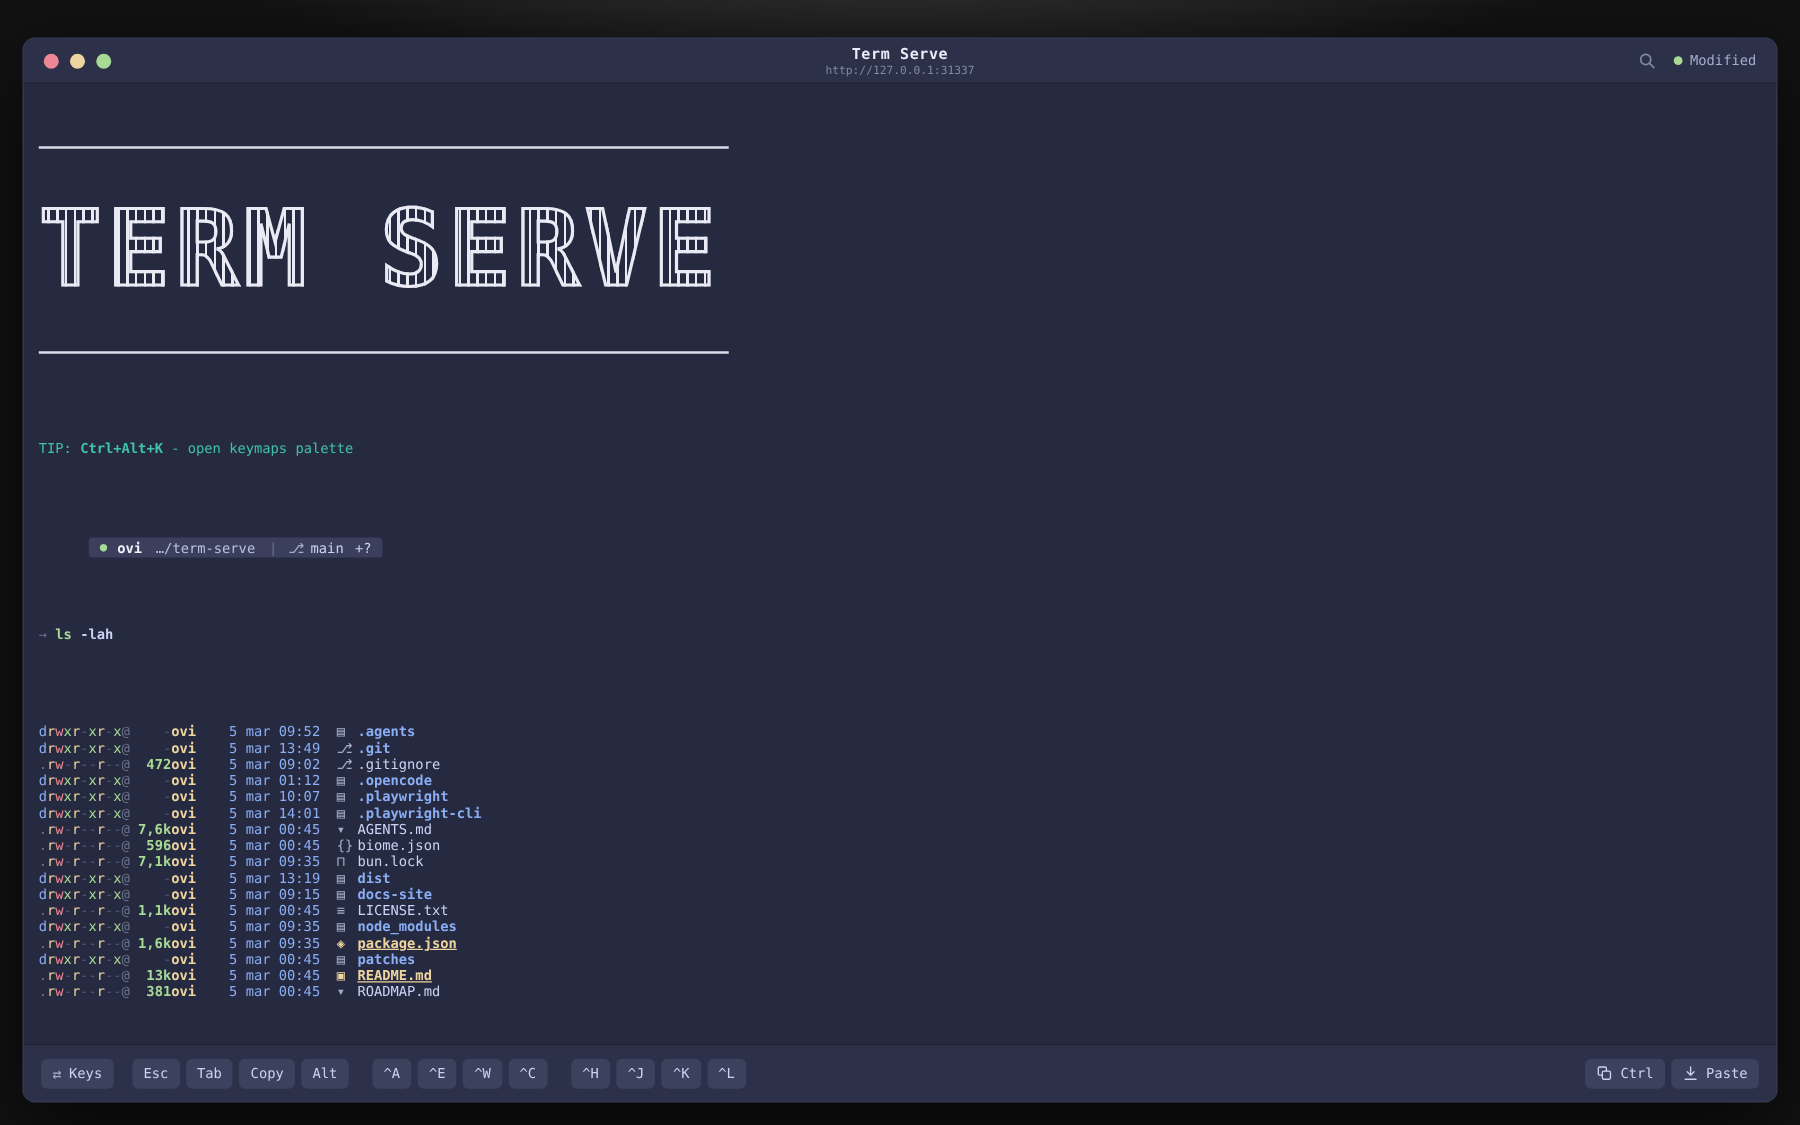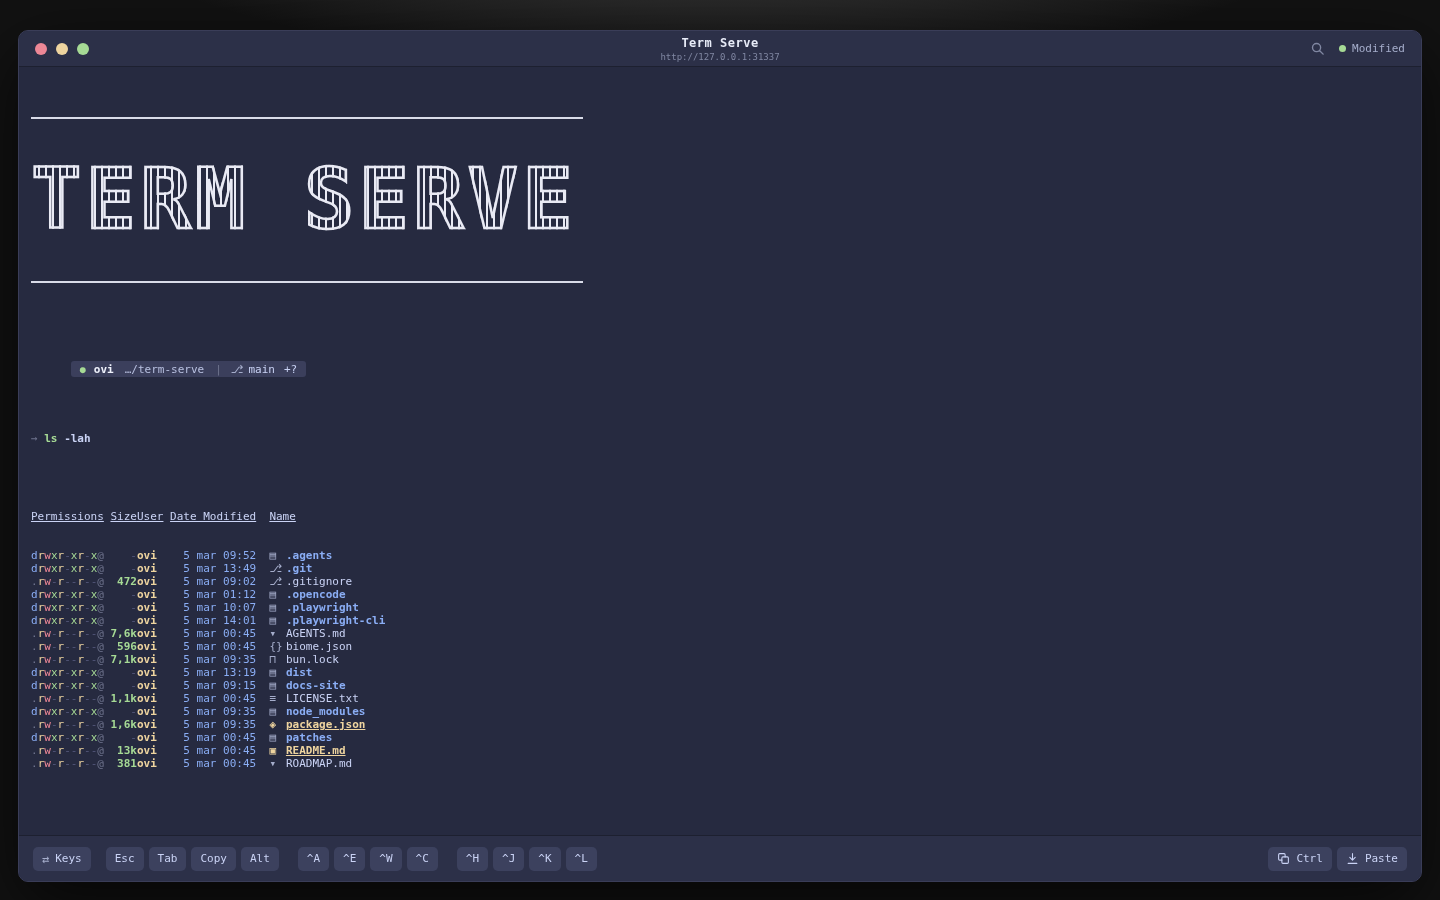--- a/index.html
+++ b/index.html
@@ -166,43 +166,37 @@
         <span class="conn-label">Modified</span>
       </div>
     </div>
   </div>
 
   <div class="terminal">
     <div class="banner-rule top"></div>
     <div class="banner-text">TERM SERVE</div>
     <div class="banner-rule bottom"></div>
 
+    <div class="tip-line"><span class="tip-label">TIP:</span><span> </span><span class="tip-shortcut">Ctrl+Alt+K</span><span> </span><span class="tip-rest">- open keymaps palette</span></div>
 
     <div>
       <div class="prompt-bar">
         <span class="os-icon">●</span>
         <span class="p-user">ovi</span>
         <span class="p-path">…/term-serve</span>
         <span class="p-sep">|</span>
         <span class="p-branch-icon">⎇</span>
         <span class="p-branch">main</span>
         <span class="p-status">+?</span>
       </div>
     </div>
 
     <div class="command-line"><span class="cmd-arrow">→</span><span> </span><span class="cmd-name">ls</span><span> </span><span class="cmd-args">-lah</span></div>
 
     <div class="listing">
-      <div class="file-row header-row">
-        <span class="col perms"><u>Permissions</u></span>
-        <span class="col size" style="color:#cad3f5;font-weight:normal;"><u>Size</u></span>
-        <span class="col user" style="color:#cad3f5;font-weight:normal;"><u>User</u></span>
-        <span class="col date" style="color:#cad3f5;text-align:left;"><u>Date Modified</u></span>
-        <span class="name-h"><u>Name</u></span>
-      </div>
       <div id="rows-host"><div class="file-row"><span class="col perms"><span style="color:#8aadf4">d</span><span style="color:#eed49f">r</span><span style="color:#ed8796">w</span><span style="color:#a6da95">x</span><span style="color:#eed49f">r</span><span style="color:#54587a">-</span><span style="color:#a6da95">x</span><span style="color:#eed49f">r</span><span style="color:#54587a">-</span><span style="color:#a6da95">x</span><span style="color:#6e738d">@</span></span><span class="col size dim">-</span><span class="col user">ovi</span><span class="col date">5 mar 09:52</span><span class="col icon folder">▤</span><span class="fname dir">.agents</span></div><div class="file-row"><span class="col perms"><span style="color:#8aadf4">d</span><span style="color:#eed49f">r</span><span style="color:#ed8796">w</span><span style="color:#a6da95">x</span><span style="color:#eed49f">r</span><span style="color:#54587a">-</span><span style="color:#a6da95">x</span><span style="color:#eed49f">r</span><span style="color:#54587a">-</span><span style="color:#a6da95">x</span><span style="color:#6e738d">@</span></span><span class="col size dim">-</span><span class="col user">ovi</span><span class="col date">5 mar 13:49</span><span class="col icon git">⎇</span><span class="fname dir">.git</span></div><div class="file-row"><span class="col perms"><span style="color:#6e738d">.</span><span style="color:#eed49f">r</span><span style="color:#ed8796">w</span><span style="color:#54587a">-</span><span style="color:#eed49f">r</span><span style="color:#54587a">-</span><span style="color:#54587a">-</span><span style="color:#eed49f">r</span><span style="color:#54587a">-</span><span style="color:#54587a">-</span><span style="color:#6e738d">@</span></span><span class="col size">472</span><span class="col user">ovi</span><span class="col date">5 mar 09:02</span><span class="col icon git">⎇</span><span class="fname file">.gitignore</span></div><div class="file-row"><span class="col perms"><span style="color:#8aadf4">d</span><span style="color:#eed49f">r</span><span style="color:#ed8796">w</span><span style="color:#a6da95">x</span><span style="color:#eed49f">r</span><span style="color:#54587a">-</span><span style="color:#a6da95">x</span><span style="color:#eed49f">r</span><span style="color:#54587a">-</span><span style="color:#a6da95">x</span><span style="color:#6e738d">@</span></span><span class="col size dim">-</span><span class="col user">ovi</span><span class="col date">5 mar 01:12</span><span class="col icon folder">▤</span><span class="fname dir">.opencode</span></div><div class="file-row"><span class="col perms"><span style="color:#8aadf4">d</span><span style="color:#eed49f">r</span><span style="color:#ed8796">w</span><span style="color:#a6da95">x</span><span style="color:#eed49f">r</span><span style="color:#54587a">-</span><span style="color:#a6da95">x</span><span style="color:#eed49f">r</span><span style="color:#54587a">-</span><span style="color:#a6da95">x</span><span style="color:#6e738d">@</span></span><span class="col size dim">-</span><span class="col user">ovi</span><span class="col date">5 mar 10:07</span><span class="col icon folder">▤</span><span class="fname dir">.playwright</span></div><div class="file-row"><span class="col perms"><span style="color:#8aadf4">d</span><span style="color:#eed49f">r</span><span style="color:#ed8796">w</span><span style="color:#a6da95">x</span><span style="color:#eed49f">r</span><span style="color:#54587a">-</span><span style="color:#a6da95">x</span><span style="color:#eed49f">r</span><span style="color:#54587a">-</span><span style="color:#a6da95">x</span><span style="color:#6e738d">@</span></span><span class="col size dim">-</span><span class="col user">ovi</span><span class="col date">5 mar 14:01</span><span class="col icon folder">▤</span><span class="fname dir">.playwright-cli</span></div><div class="file-row"><span class="col perms"><span style="color:#6e738d">.</span><span style="color:#eed49f">r</span><span style="color:#ed8796">w</span><span style="color:#54587a">-</span><span style="color:#eed49f">r</span><span style="color:#54587a">-</span><span style="color:#54587a">-</span><span style="color:#eed49f">r</span><span style="color:#54587a">-</span><span style="color:#54587a">-</span><span style="color:#6e738d">@</span></span><span class="col size">7,6k</span><span class="col user">ovi</span><span class="col date">5 mar 00:45</span><span class="col icon markdown">▾</span><span class="fname file">AGENTS.md</span></div><div class="file-row"><span class="col perms"><span style="color:#6e738d">.</span><span style="color:#eed49f">r</span><span style="color:#ed8796">w</span><span style="color:#54587a">-</span><span style="color:#eed49f">r</span><span style="color:#54587a">-</span><span style="color:#54587a">-</span><span style="color:#eed49f">r</span><span style="color:#54587a">-</span><span style="color:#54587a">-</span><span style="color:#6e738d">@</span></span><span class="col size">596</span><span class="col user">ovi</span><span class="col date">5 mar 00:45</span><span class="col icon json">{}</span><span class="fname file">biome.json</span></div><div class="file-row"><span class="col perms"><span style="color:#6e738d">.</span><span style="color:#eed49f">r</span><span style="color:#ed8796">w</span><span style="color:#54587a">-</span><span style="color:#eed49f">r</span><span style="color:#54587a">-</span><span style="color:#54587a">-</span><span style="color:#eed49f">r</span><span style="color:#54587a">-</span><span style="color:#54587a">-</span><span style="color:#6e738d">@</span></span><span class="col size">7,1k</span><span class="col user">ovi</span><span class="col date">5 mar 09:35</span><span class="col icon lock">⊓</span><span class="fname file">bun.lock</span></div><div class="file-row"><span class="col perms"><span style="color:#8aadf4">d</span><span style="color:#eed49f">r</span><span style="color:#ed8796">w</span><span style="color:#a6da95">x</span><span style="color:#eed49f">r</span><span style="color:#54587a">-</span><span style="color:#a6da95">x</span><span style="color:#eed49f">r</span><span style="color:#54587a">-</span><span style="color:#a6da95">x</span><span style="color:#6e738d">@</span></span><span class="col size dim">-</span><span class="col user">ovi</span><span class="col date">5 mar 13:19</span><span class="col icon folder">▤</span><span class="fname dir">dist</span></div><div class="file-row"><span class="col perms"><span style="color:#8aadf4">d</span><span style="color:#eed49f">r</span><span style="color:#ed8796">w</span><span style="color:#a6da95">x</span><span style="color:#eed49f">r</span><span style="color:#54587a">-</span><span style="color:#a6da95">x</span><span style="color:#eed49f">r</span><span style="color:#54587a">-</span><span style="color:#a6da95">x</span><span style="color:#6e738d">@</span></span><span class="col size dim">-</span><span class="col user">ovi</span><span class="col date">5 mar 09:15</span><span class="col icon folder">▤</span><span class="fname dir">docs-site</span></div><div class="file-row"><span class="col perms"><span style="color:#6e738d">.</span><span style="color:#eed49f">r</span><span style="color:#ed8796">w</span><span style="color:#54587a">-</span><span style="color:#eed49f">r</span><span style="color:#54587a">-</span><span style="color:#54587a">-</span><span style="color:#eed49f">r</span><span style="color:#54587a">-</span><span style="color:#54587a">-</span><span style="color:#6e738d">@</span></span><span class="col size">1,1k</span><span class="col user">ovi</span><span class="col date">5 mar 00:45</span><span class="col icon text">≡</span><span class="fname file">LICENSE.txt</span></div><div class="file-row"><span class="col perms"><span style="color:#8aadf4">d</span><span style="color:#eed49f">r</span><span style="color:#ed8796">w</span><span style="color:#a6da95">x</span><span style="color:#eed49f">r</span><span style="color:#54587a">-</span><span style="color:#a6da95">x</span><span style="color:#eed49f">r</span><span style="color:#54587a">-</span><span style="color:#a6da95">x</span><span style="color:#6e738d">@</span></span><span class="col size dim">-</span><span class="col user">ovi</span><span class="col date">5 mar 09:35</span><span class="col icon folder">▤</span><span class="fname dir">node_modules</span></div><div class="file-row"><span class="col perms"><span style="color:#6e738d">.</span><span style="color:#eed49f">r</span><span style="color:#ed8796">w</span><span style="color:#54587a">-</span><span style="color:#eed49f">r</span><span style="color:#54587a">-</span><span style="color:#54587a">-</span><span style="color:#eed49f">r</span><span style="color:#54587a">-</span><span style="color:#54587a">-</span><span style="color:#6e738d">@</span></span><span class="col size">1,6k</span><span class="col user">ovi</span><span class="col date">5 mar 09:35</span><span class="col icon package">◈</span><span class="fname special">package.json</span></div><div class="file-row"><span class="col perms"><span style="color:#8aadf4">d</span><span style="color:#eed49f">r</span><span style="color:#ed8796">w</span><span style="color:#a6da95">x</span><span style="color:#eed49f">r</span><span style="color:#54587a">-</span><span style="color:#a6da95">x</span><span style="color:#eed49f">r</span><span style="color:#54587a">-</span><span style="color:#a6da95">x</span><span style="color:#6e738d">@</span></span><span class="col size dim">-</span><span class="col user">ovi</span><span class="col date">5 mar 00:45</span><span class="col icon folder">▤</span><span class="fname dir">patches</span></div><div class="file-row"><span class="col perms"><span style="color:#6e738d">.</span><span style="color:#eed49f">r</span><span style="color:#ed8796">w</span><span style="color:#54587a">-</span><span style="color:#eed49f">r</span><span style="color:#54587a">-</span><span style="color:#54587a">-</span><span style="color:#eed49f">r</span><span style="color:#54587a">-</span><span style="color:#54587a">-</span><span style="color:#6e738d">@</span></span><span class="col size">13k</span><span class="col user">ovi</span><span class="col date">5 mar 00:45</span><span class="col icon book">▣</span><span class="fname special">README.md</span></div><div class="file-row"><span class="col perms"><span style="color:#6e738d">.</span><span style="color:#eed49f">r</span><span style="color:#ed8796">w</span><span style="color:#54587a">-</span><span style="color:#eed49f">r</span><span style="color:#54587a">-</span><span style="color:#54587a">-</span><span style="color:#eed49f">r</span><span style="color:#54587a">-</span><span style="color:#54587a">-</span><span style="color:#6e738d">@</span></span><span class="col size">381</span><span class="col user">ovi</span><span class="col date">5 mar 00:45</span><span class="col icon markdown">▾</span><span class="fname file">ROADMAP.md</span></div></div>
     </div>
 
     
     
   </div>
 
   <div class="toolbar">
     <button class="tb-btn keys-btn">
       <span class="keys-icon">⇄</span>

